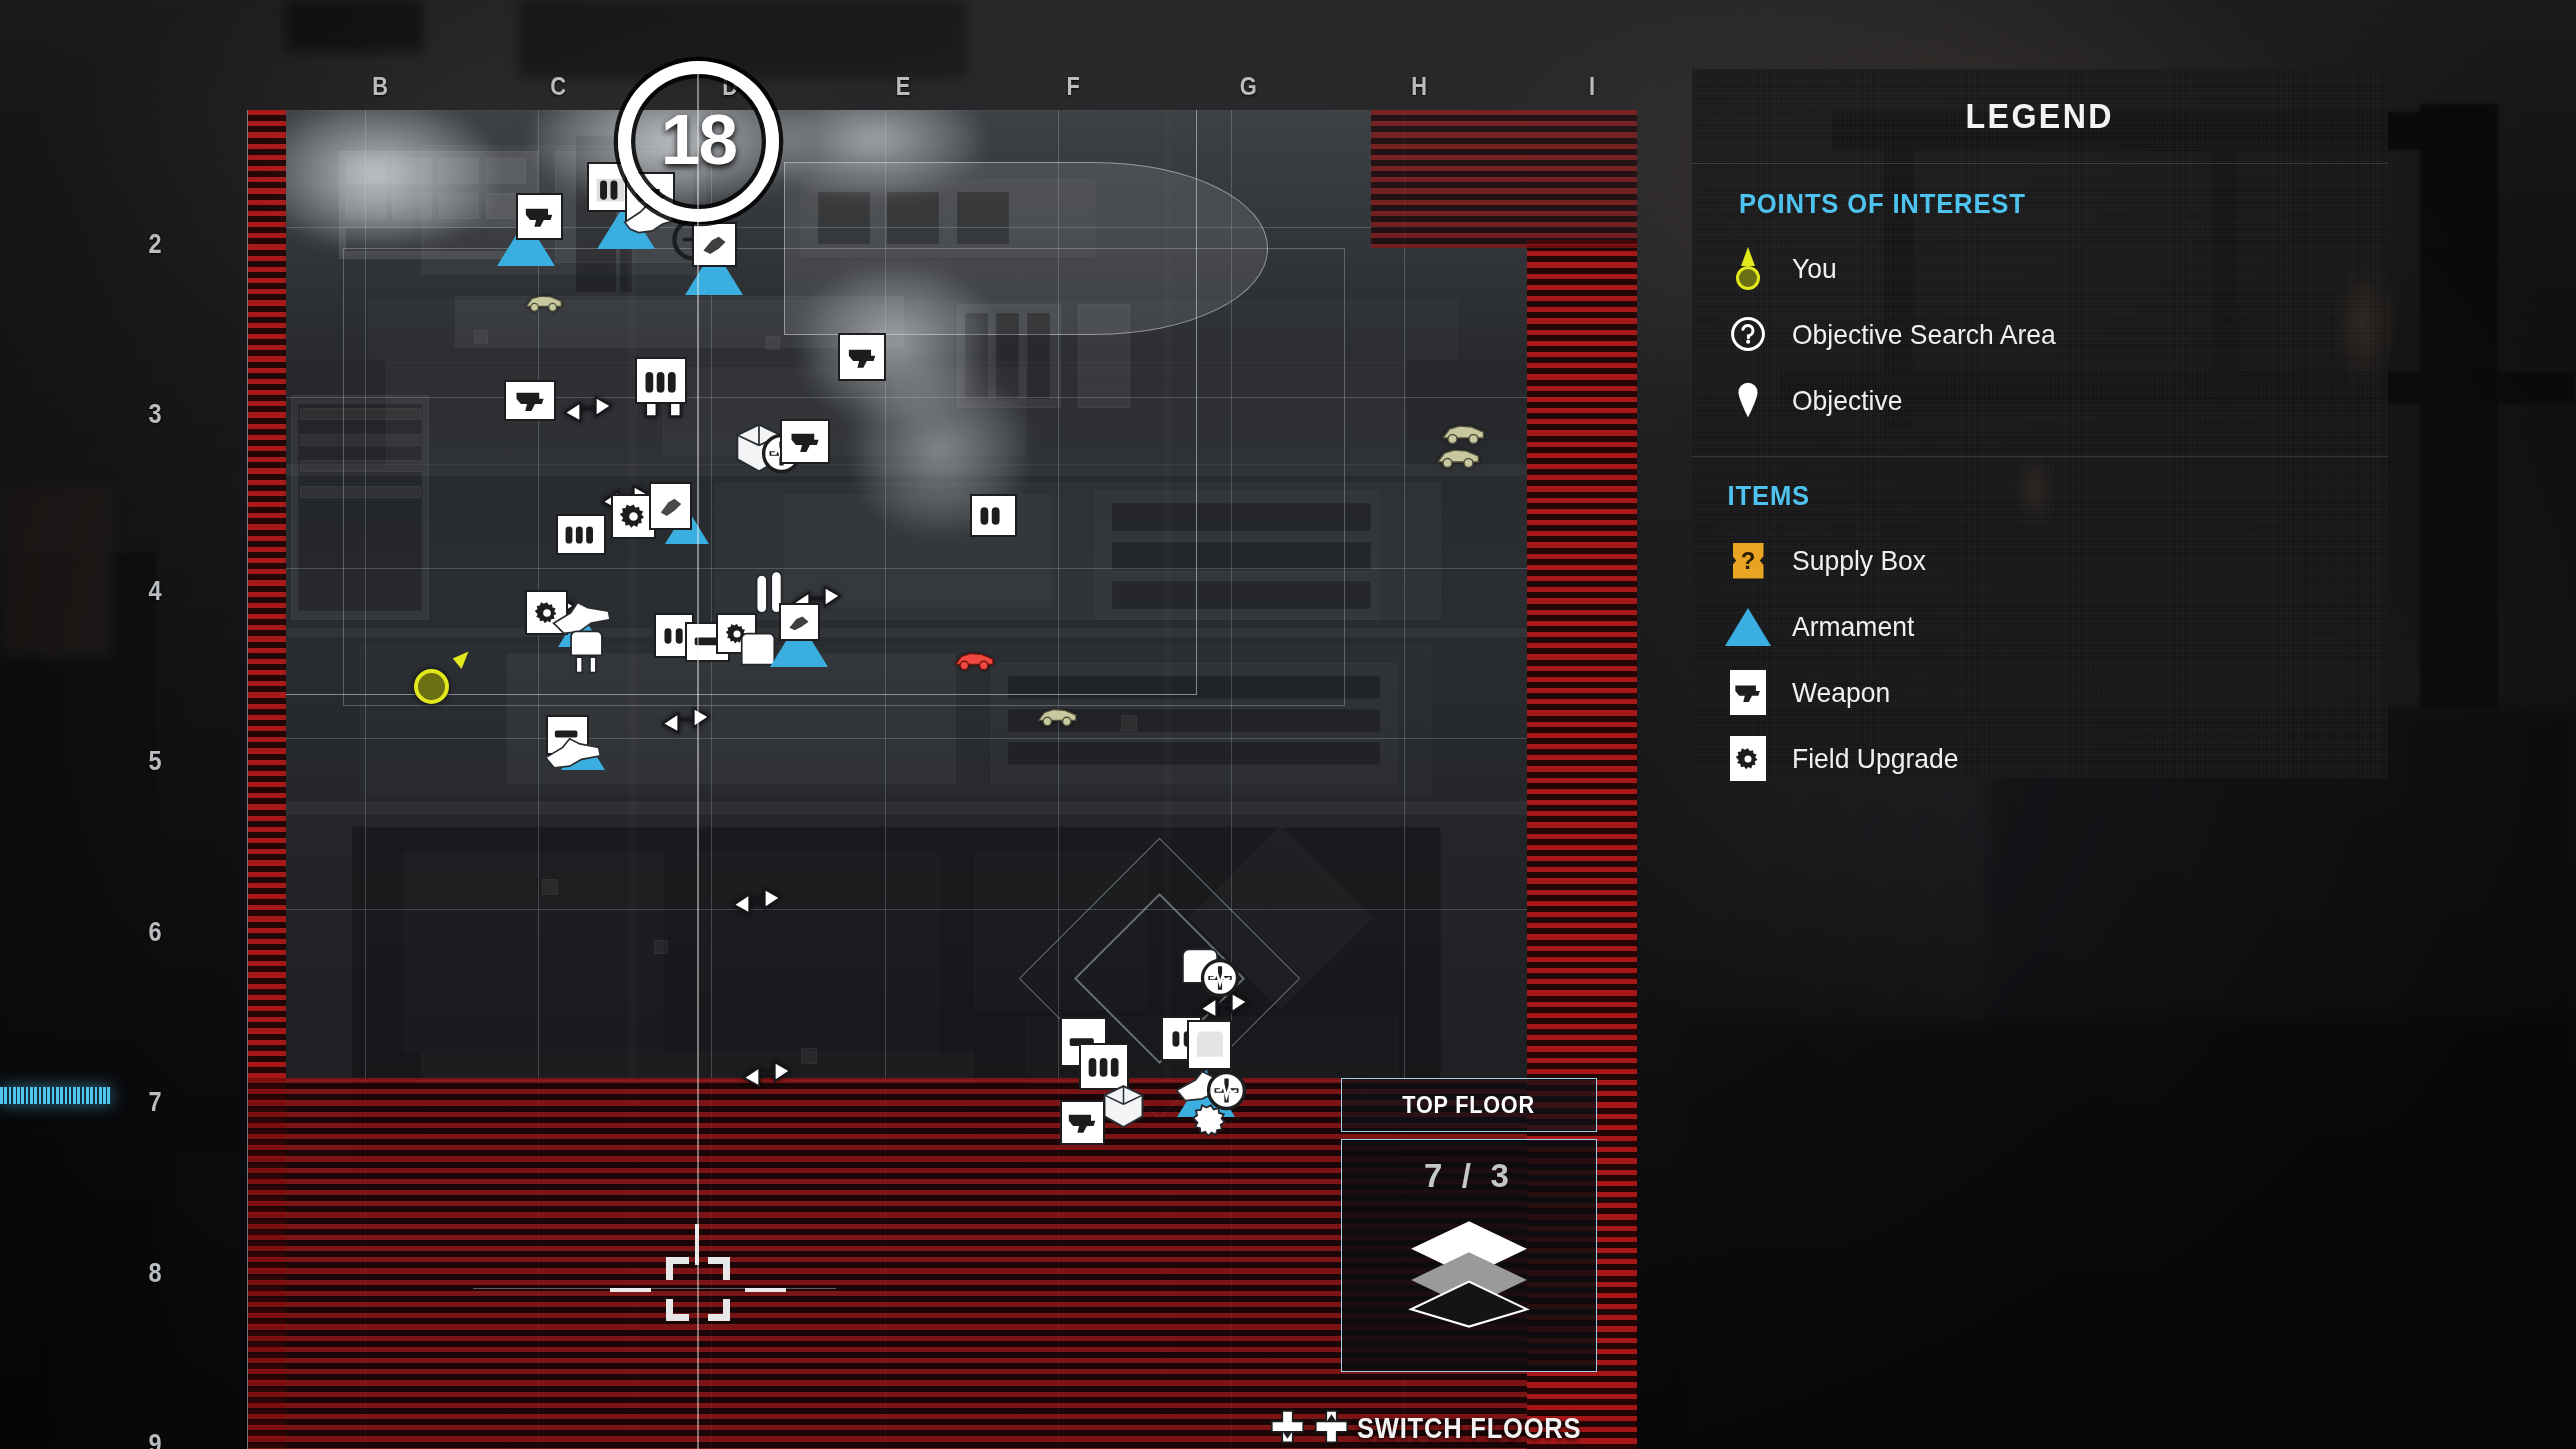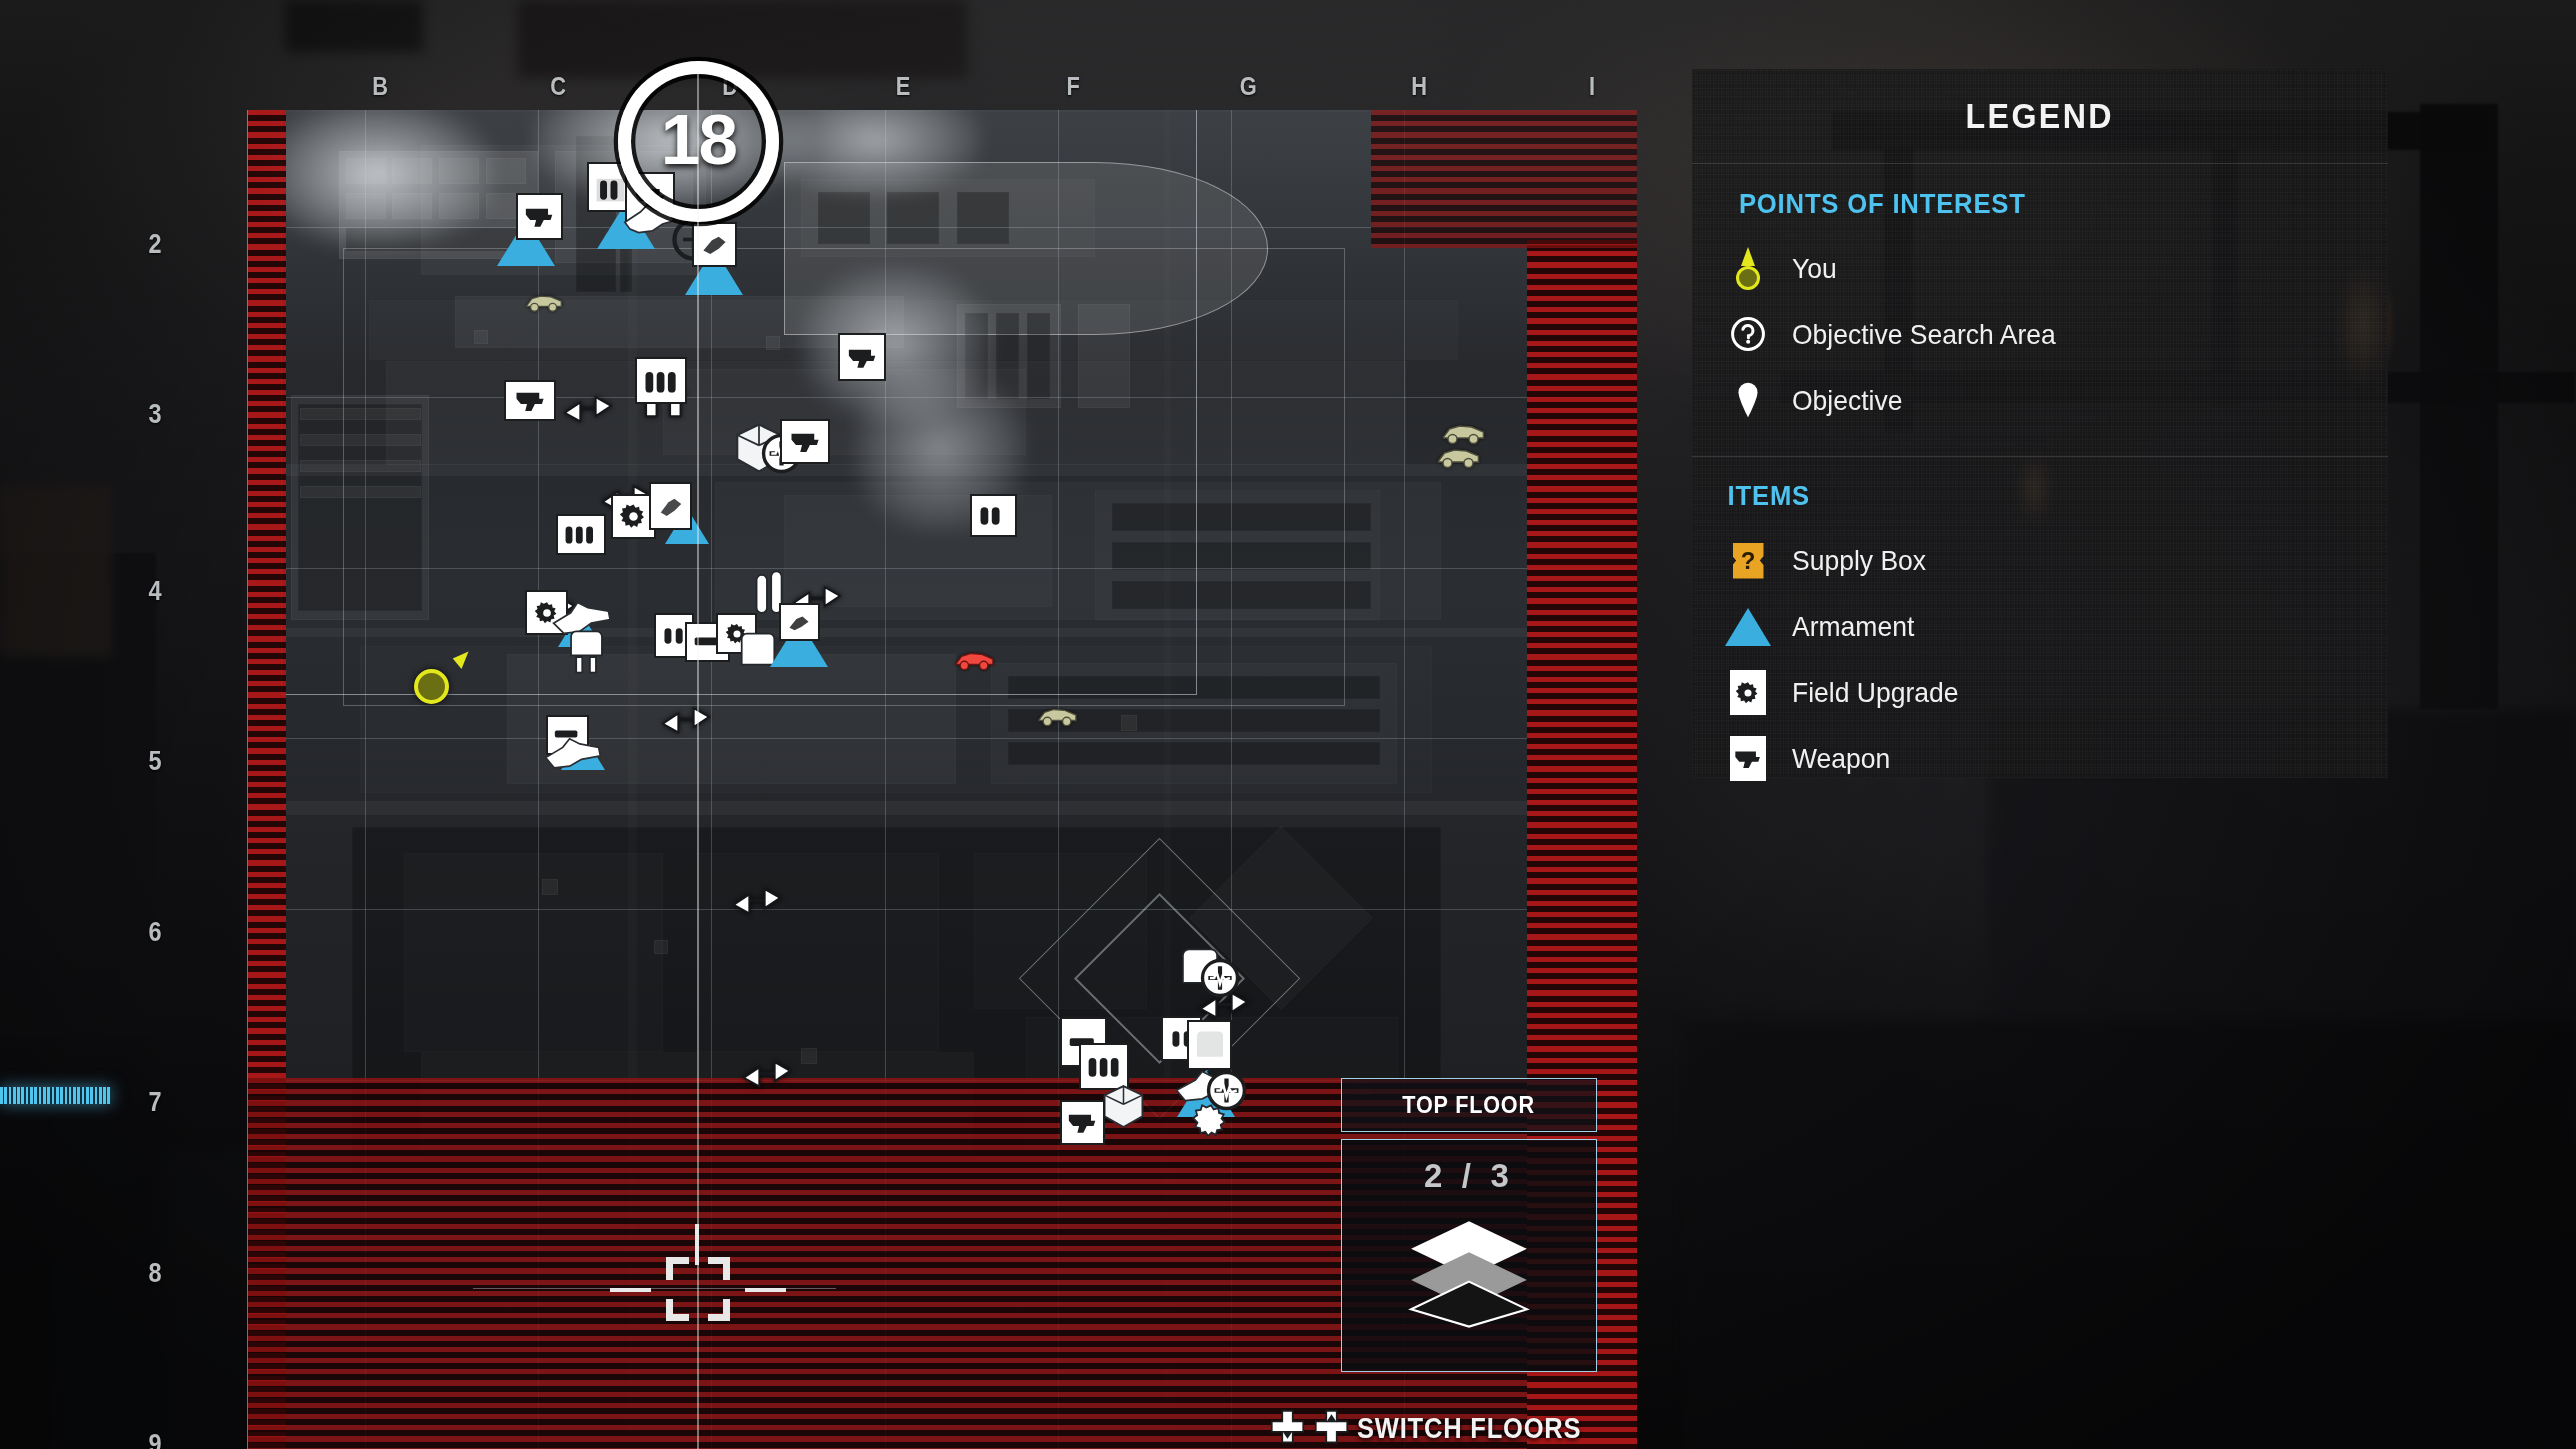--- a/index.html
+++ b/index.html
@@ -823,21 +823,21 @@
       <i class="br"></i>
     </div>
   </div>
 </div>
 
 <div id="floor-panel">
   <div id="floor-title">
     <span>TOP FLOOR</span>
   </div>
   <div id="floor-box">
-    <div id="floor-count">2 / 3</div>
+    <div id="floor-count">7 / 3</div>
     <div id="floor-stack">
       <svg width="130" height="114" viewBox="0 0 150 132">
         <path d="M75 6 L142 38 L75 70 L8 38 Z" fill="#ffffff"></path>
         <path d="M75 42 L142 74 L75 106 L8 74 Z" fill="#9a9a9a"></path>
         <path d="M75 76 L142 108 L75 128 L8 108 Z" fill="#141414" stroke="#ffffff" stroke-width="2.5"></path>
       </svg>
     </div>
   </div>
 </div>
 
@@ -917,34 +917,34 @@
     <div class="legend-row">
       <span class="legend-ico">
         <span class="ico-arm-tri"></span>
       </span>
       <span class="legend-label">Armament</span>
     </div>
 
     <div class="legend-row">
       <span class="legend-ico">
         <span class="ico-white-tile">
+          <svg width="28" height="19" viewBox="0 0 34 24">
+              <path d="M1 3h26v7h5l-2 6h-8l-4 8h-7l2-8H6L1 10z" fill="#1b1d1f"></path>
+            </svg>
+        </span>
+      </span>
+      <span class="legend-label">Weapon</span>
+    </div>
+
+    <div class="legend-row">
+      <span class="legend-ico">
+        <span class="ico-white-tile">
           <svg width="26" height="26" viewBox="0 0 34 34">
               <path d="M17 3l2.4 3.6 4.2-1.1.6 4.3 4.2 1.2-2 3.8 2.9 3.2-3.6 2.4 1.1 4.2-4.3.6-1.2 4.2-3.8-2-3.2 2.9-2.4-3.6-4.2 1.1-.6-4.3-4.2-1.2 2-3.8L1 14.3l3.6-2.4L3.5 7.7l4.3-.6L9 2.9l3.8 2z" fill="#1b1d1f"></path>
               <circle cx="17" cy="17" r="4.6" fill="#fff"></circle>
             </svg>
         </span>
       </span>
       <span class="legend-label">Field Upgrade</span>
     </div>
-
-    <div class="legend-row">
-      <span class="legend-ico">
-        <span class="ico-white-tile">
-          <svg width="28" height="19" viewBox="0 0 34 24">
-              <path d="M1 3h26v7h5l-2 6h-8l-4 8h-7l2-8H6L1 10z" fill="#1b1d1f"></path>
-            </svg>
-        </span>
-      </span>
-      <span class="legend-label">Weapon</span>
-    </div>
   </div>
 </div>
 
 
 </body></html>

